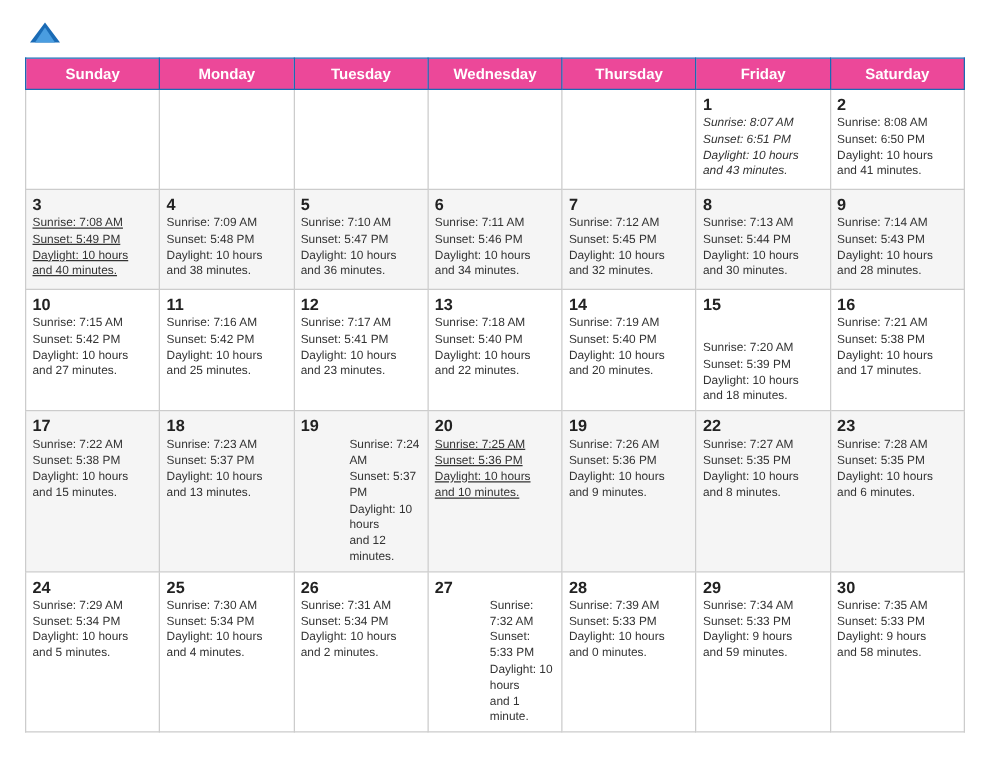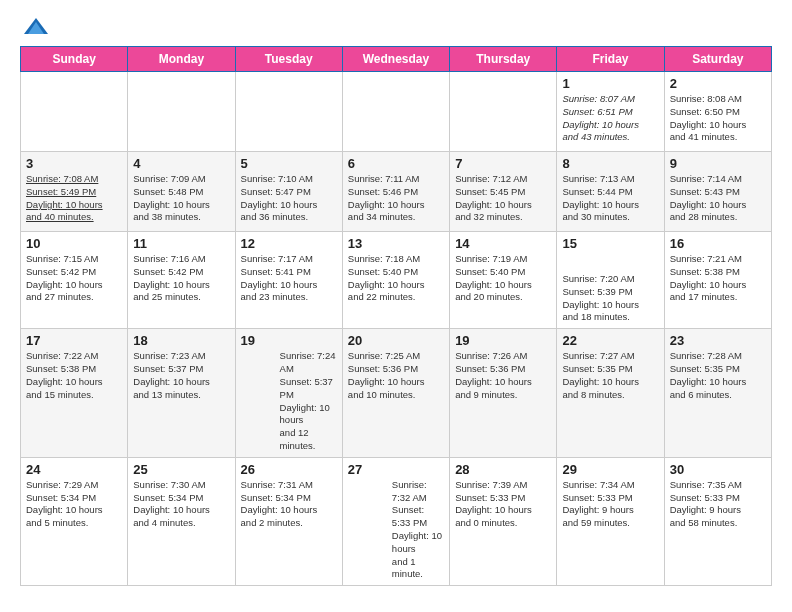--- a/index.html
+++ b/index.html
@@ -275,21 +275,21 @@
           </td>
           <td>
             <span class="day-number">19</span>
             <div class="day-info" style="white-space: pre-line; margin-left: 39px;">Sunrise: 7:24 AM
 Sunset: 5:37 PM
 Daylight: 10 hours
 and 12 minutes.</div>
           </td>
           <td>
             <span class="day-number">20</span>
-            <div class="day-info" style="white-space: pre-line;">Sunrise: 7:25 AM
+            <div class="day-info" style="white-space: pre-line; text-decoration: underline;">Sunrise: 7:25 AM
 Sunset: 5:36 PM
 Daylight: 10 hours
 and 10 minutes.</div>
           </td>
           <td>
             <span class="day-number">19</span>
             <div class="day-info" style="white-space: pre-line;">Sunrise: 7:26 AM
 Sunset: 5:36 PM
 Daylight: 10 hours
 and 9 minutes.</div>

